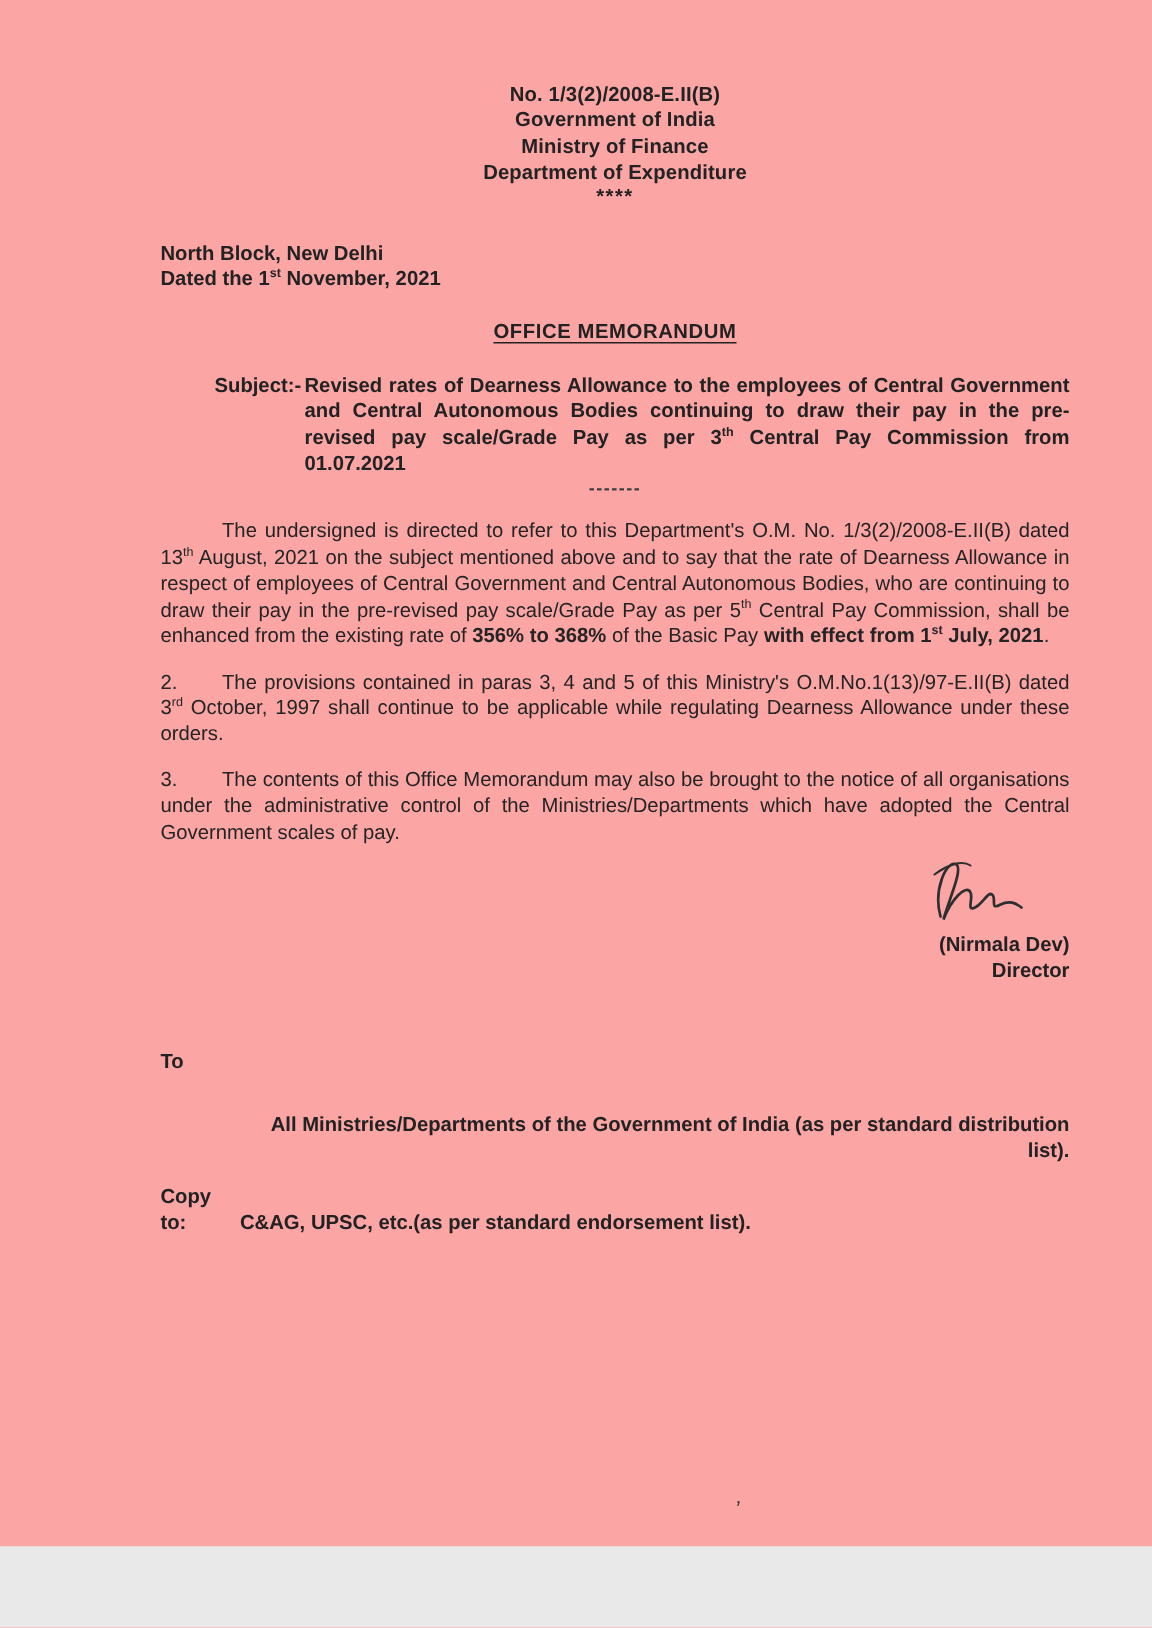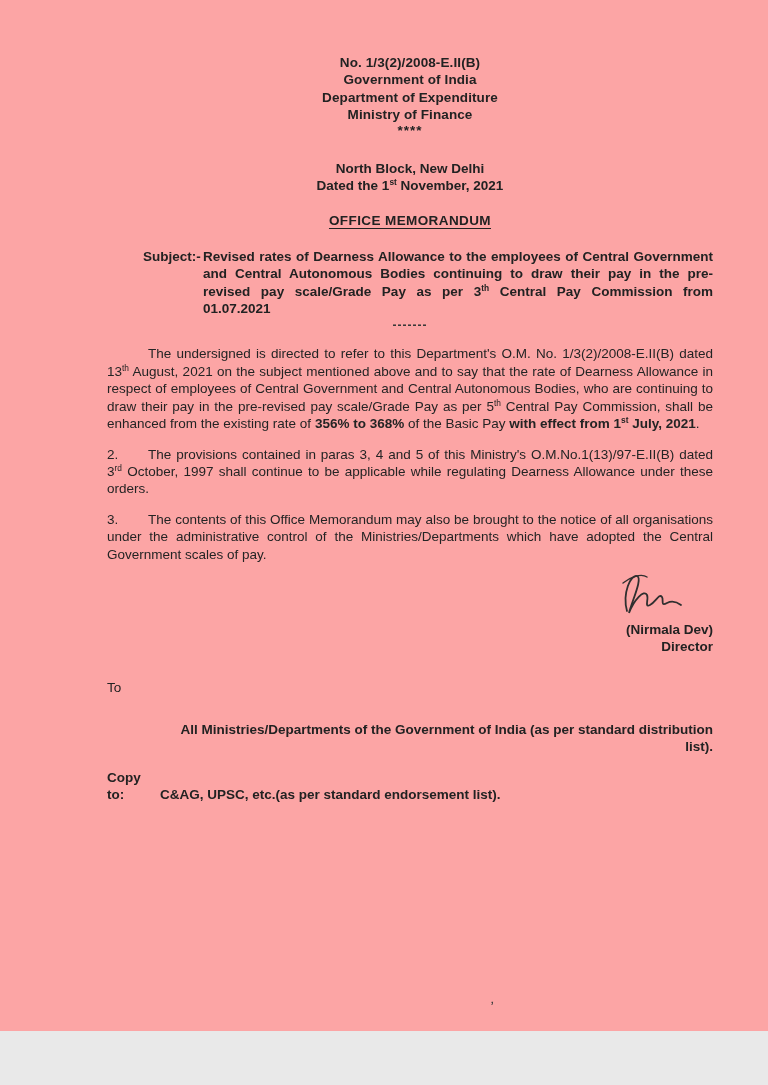--- a/index.html
+++ b/index.html
@@ -23,21 +23,21 @@
   
   .hdr {
     text-align: center;
     font-weight: bold;
     letter-spacing: 0.1px;
   }
   .hdr .stars { letter-spacing: 1px; line-height: 14px; }
   
   .dateline {
     margin-top: 22px;
-    text-align: center;
+    text-align: left;
     font-weight: bold;
   }
   
   .title-wrap { margin-top: 18px; text-align: center; }
   .title {
     font-weight: bold;
     text-decoration: underline;
     text-underline-offset: 3px;
     letter-spacing: 0.4px;
   }
@@ -76,22 +76,22 @@
   
   .sig-block {
     margin-top: 6px;
     text-align: right;
     font-weight: bold;
   }
   .sig-svg { margin-right: 22px; }
   .sig-name, .sig-title { line-height: 17px; }
   
   .to-line {
-    margin-top: 24px;
-    font-weight: normal;
+    margin-top: 44px;
+    font-weight: bold;
   }
   .dist-line {
     margin-top: 24px;
     margin-left: 53px;
     font-weight: bold;
     text-align: right;
   }
   .copy-line {
     margin-top: 13px;
     font-weight: bold;
@@ -116,22 +116,22 @@
 </style>
 </head>
 <body>
 
 <div class="page">
   <div class="content">
 
     <div class="hdr">
       <div>No. 1/3(2)/2008-E.II(B)</div>
       <div>Government of India</div>
+      <div>Ministry of Finance</div>
       <div>Department of Expenditure</div>
-      <div>Ministry of Finance</div>
       <div class="stars">****</div>
     </div>
 
     <div class="dateline">
       <div>North Block, New Delhi</div>
       <div><span>Dated the 1</span><sup>st</sup><span> November, 2021</span></div>
     </div>
 
     <div class="title-wrap">
       <span class="title">OFFICE MEMORANDUM</span>

